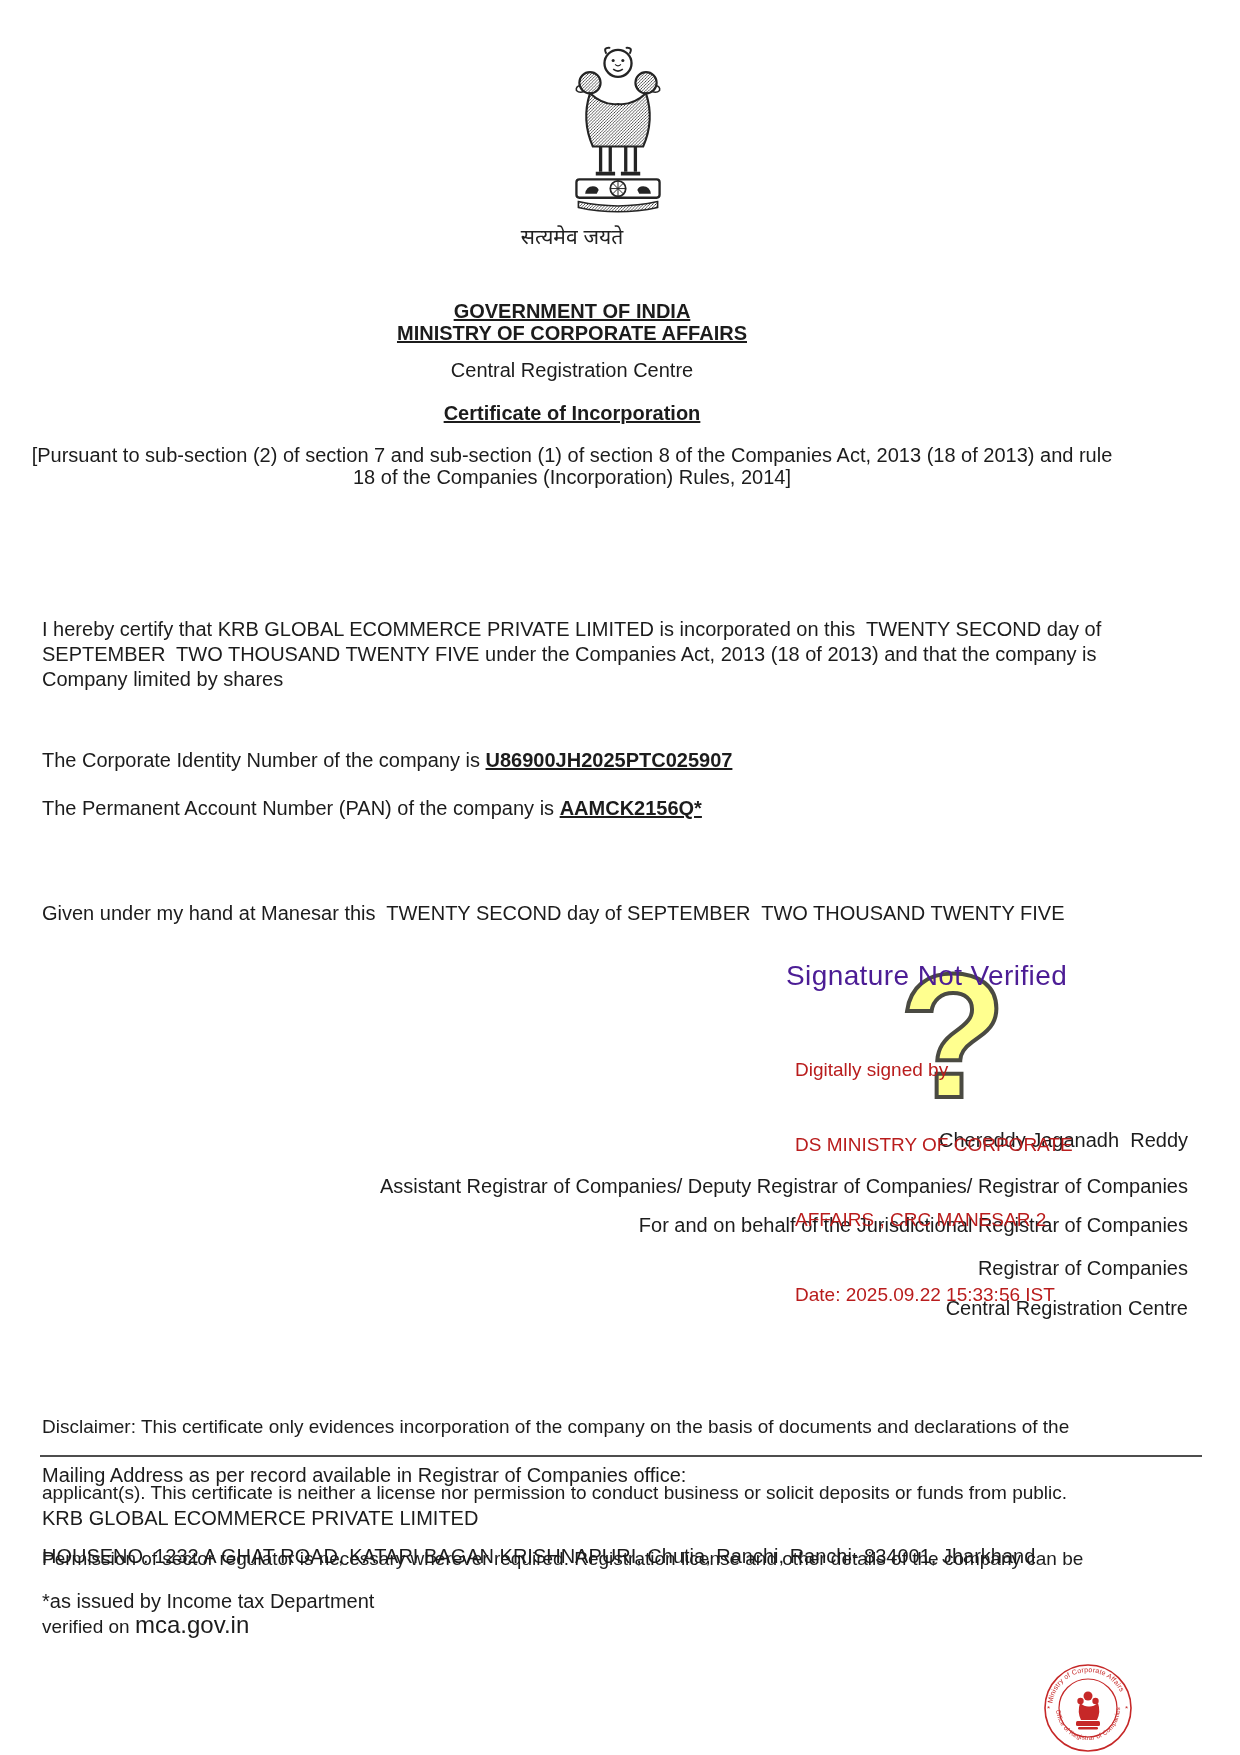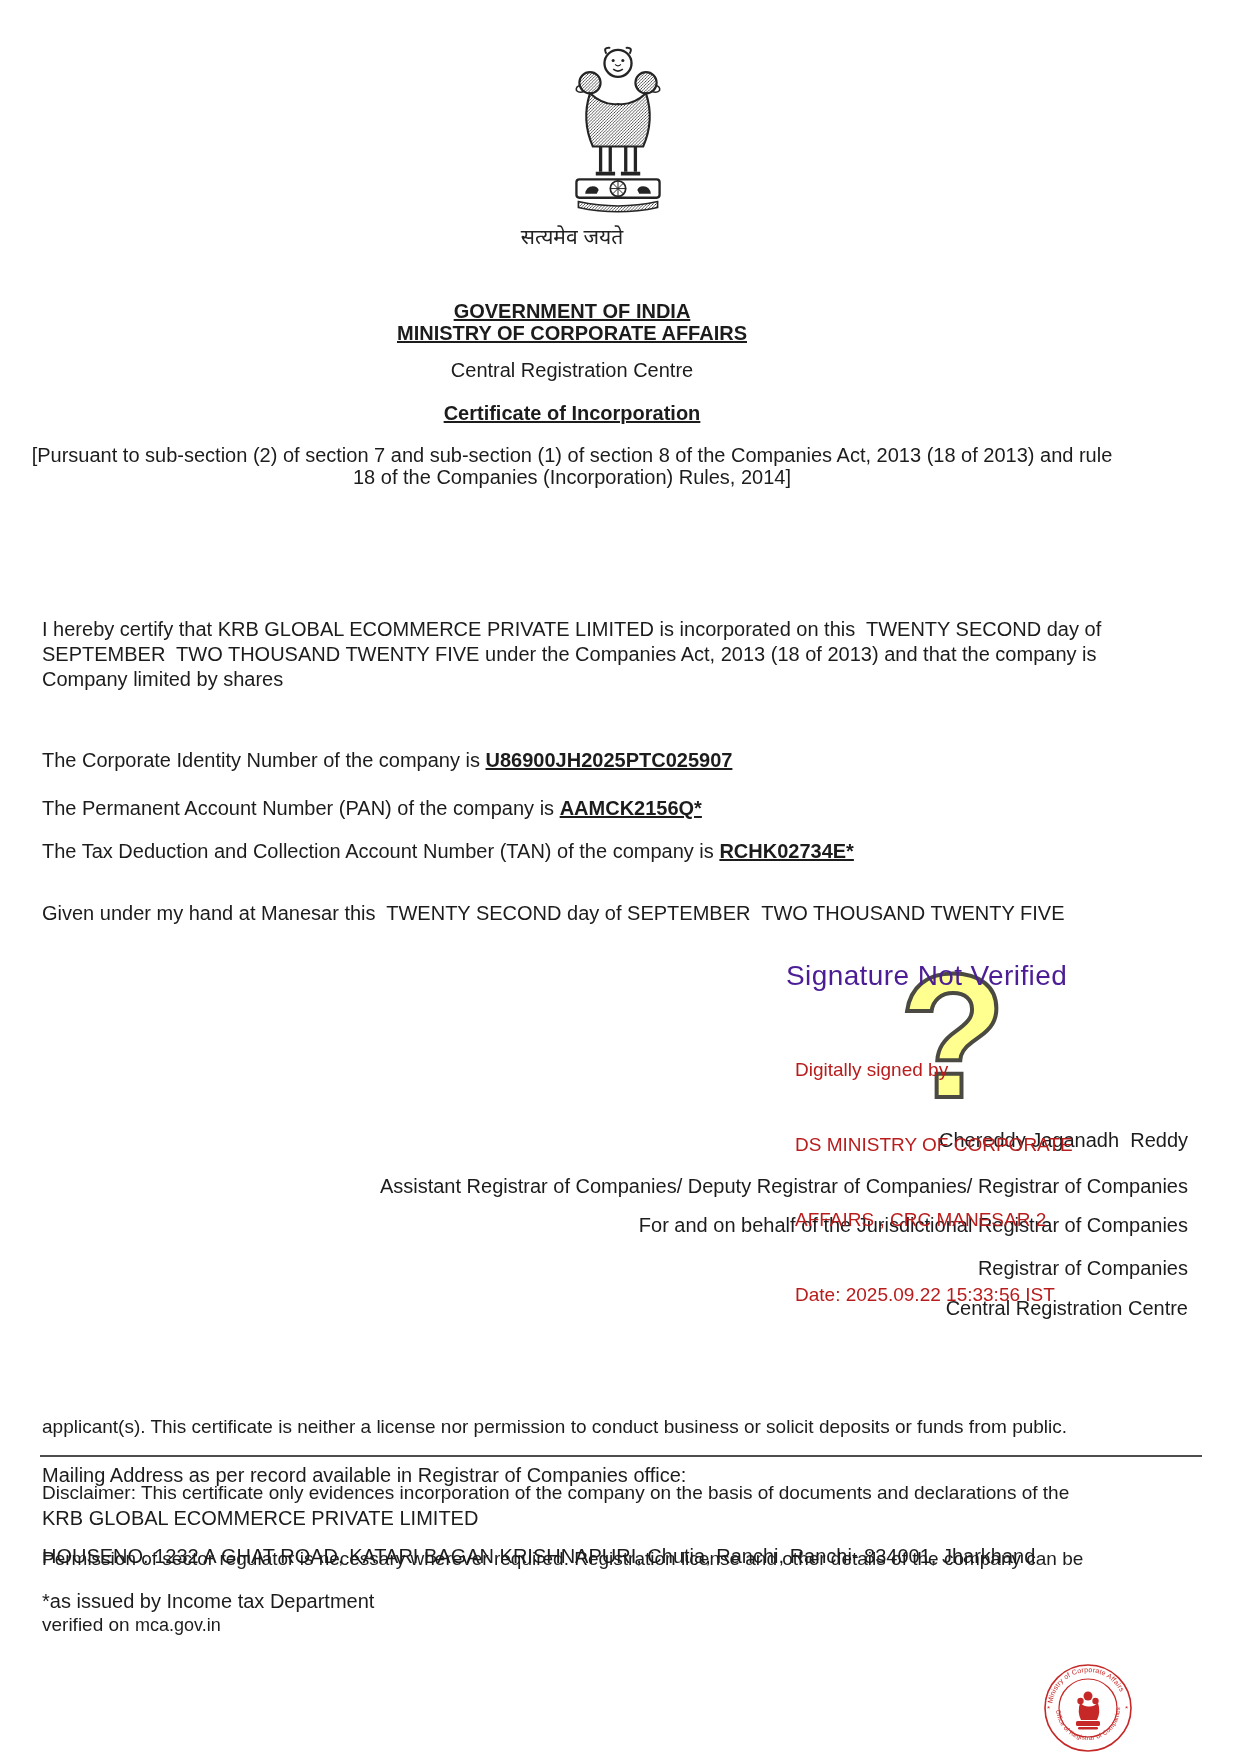--- a/index.html
+++ b/index.html
@@ -19,21 +19,21 @@
   .motto{top:222px;font-size:21px;color:#222;}
   
   .sig-status{left:786px;top:960px;font-size:28px;letter-spacing:.4px;color:#4c1d95;z-index:3;}
   .sig-details{left:795px;top:1007px;font-size:19px;line-height:25px;color:#b91c1c;z-index:3;white-space:pre;}
   .qmark{
     left:899px;top:948px;font-size:176px;line-height:1;font-weight:bold;
     color:#ffff8f;-webkit-text-stroke:4px #4a4a42;
     text-shadow:0 0 1px #6b6b5a;z-index:1;
   }
   .disc{font-size:19px;line-height:22px;white-space:pre;}
-  .site{font-size:18px;}
+  .site{font-size:24px;}
   .divider{left:40px;top:1455px;width:1162px;height:2px;background:#4d4d4d;}
   .seal{position:absolute;left:1042px;top:1662px;width:92px;height:92px;}
   .seal text{font-family:"Liberation Sans",sans-serif;}
 </style>
 </head>
 <body>
 
 <div class="page">
 
   <svg class="emblem" viewBox="0 0 120 190" aria-hidden="true">
@@ -78,42 +78,41 @@
   <div class="abs leftcol para" style="top:576px">
     <div class="pre">I hereby certify that KRB GLOBAL ECOMMERCE PRIVATE LIMITED is incorporated on this  TWENTY SECOND day of</div>
     <div class="pre">SEPTEMBER  TWO THOUSAND TWENTY FIVE under the Companies Act, 2013 (18 of 2013) and that the company is</div>
     <div class="pre">Company limited by shares</div>
   </div>
 
   <div class="abs leftcol" style="top:749px"><span>The Corporate Identity Number of the company is </span><span class="b">U86900JH2025PTC025907</span></div>
 
   <div class="abs leftcol" style="top:797px"><span>The Permanent Account Number (PAN) of the company is </span><span class="b">AAMCK2156Q*</span></div>
 
-  <div class="abs leftcol" style="top:840px"><span>The Tax Deduction and Collection Account Number (TAN) of the company is </span><span class="b">RCHK02734E*</span></div>
 
   <div class="abs leftcol pre" style="top:902px">Given under my hand at Manesar this  TWENTY SECOND day of SEPTEMBER  TWO THOUSAND TWENTY FIVE</div>
 
   <div class="abs qmark">?</div>
   <div class="abs sig-status">Signature Not Verified</div>
   <div class="abs sig-details">
     <div>Digitally signed by</div>
     <div>DS MINISTRY OF CORPORATE</div>
     <div>AFFAIRS , CRC MANESAR 2</div>
     <div>Date: 2025.09.22 15:33:56 IST</div>
   </div>
 
   <div class="abs rightcol" style="top:1129px">Chereddy Jaganadh  Reddy</div>
   <div class="abs rightcol" style="top:1175px">Assistant Registrar of Companies/ Deputy Registrar of Companies/ Registrar of Companies</div>
   <div class="abs rightcol" style="top:1214px">For and on behalf of the Jurisdictional Registrar of Companies</div>
   <div class="abs rightcol" style="top:1257px">Registrar of Companies</div>
   <div class="abs rightcol" style="top:1297px">Central Registration Centre</div>
 
   <div class="abs leftcol disc" style="top:1372px">
+    <div>Disclaimer: This certificate only evidences incorporation of the company on the basis of documents and declarations of the</div>
     <div>applicant(s). This certificate is neither a license nor permission to conduct business or solicit deposits or funds from public.</div>
-    <div>Disclaimer: This certificate only evidences incorporation of the company on the basis of documents and declarations of the</div>
     <div>Permission of sector regulator is necessary wherever required. Registration license and other details of the company can be</div>
     <div><span>verified on </span><span class="site">mca.gov.in</span></div>
   </div>
 
   <div class="abs divider"></div>
 
   <div class="abs leftcol" style="top:1464px">Mailing Address as per record available in Registrar of Companies office:</div>
   <div class="abs leftcol" style="top:1507px">KRB GLOBAL ECOMMERCE PRIVATE LIMITED</div>
   <div class="abs leftcol" style="top:1545px">HOUSENO. 1232 A GHAT ROAD, KATARI BAGAN KRISHNAPURI, Chutia, Ranchi, Ranchi- 834001, Jharkhand</div>
   <div class="abs leftcol" style="top:1590px">*as issued by Income tax Department</div>

